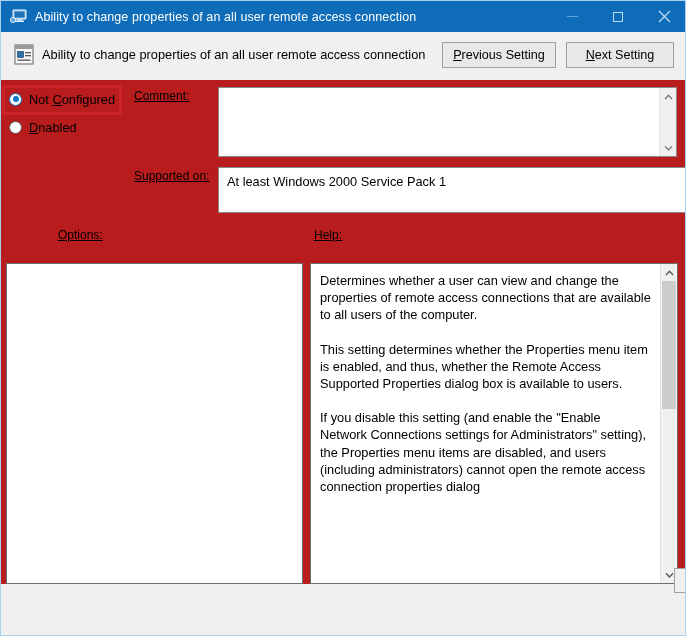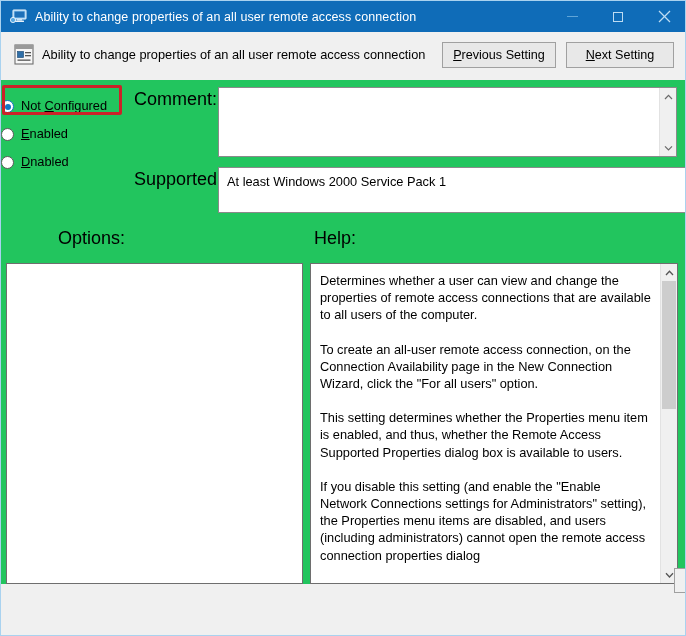--- a/index.html
+++ b/index.html
@@ -10,21 +10,21 @@
   body {
     font-family: "Liberation Sans", sans-serif;
     -webkit-font-smoothing: antialiased;
   }
 
   #dialog {
     position: relative;
     width: 686px;
     height: 636px;
     box-sizing: border-box;
-    background: #22c55e;
+    background: #b91c1c;
     border: 1px solid #a9d2ef;
     overflow: hidden;
   }
 
   
   .titlebar {
     position: absolute;
     left: 0; top: 0;
     width: 686px;
     height: 31px;
@@ -130,22 +130,22 @@
   
   .state-group {
     position: absolute;
     left: 0; top: 84px;
     width: 130px;
   }
   .radio-row {
     position: relative;
     height: 28px;
     display: flex;
-    align-items: flex-end;
-    padding-left: 0;
+    align-items: center;
+    padding-left: 8px;
     box-sizing: border-box;
     cursor: default;
   }
   .radio-mark {
     width: 13px; height: 13px;
     border-radius: 50%;
     border: 1px solid #5a5a5a;
     background: #ffffff;
     box-sizing: border-box;
     flex: none;
@@ -175,23 +175,24 @@
     width: 120px; height: 30px;
     border: 3px solid #cc2229;
     border-radius: 2px;
     box-sizing: border-box;
     pointer-events: none;
   }
 
   
   .field-label {
     position: absolute;
-    font-size: 18px;
+    font-size: 12px;
     color: #000000;
     white-space: nowrap;
+    text-decoration: underline;
   }
   #label-comment { left: 133px; top: 88px; }
   #label-supported { left: 133px; top: 168px; }
   #label-options { left: 13px; top: 227px; margin-left: 44px; }
   #label-help { left: 313px; top: 227px; }
 
   
   .textbox {
     position: absolute;
     background: #ffffff;
@@ -337,24 +338,20 @@
     </div>
   </div>
 
   <div class="state-group">
 
     <div class="radio-row selected">
       <span class="radio-mark"></span>
       <span class="radio-label"><span>Not </span><span class="u">C</span><span>onfigured</span></span>
     </div>
 
-    <div class="radio-row">
-      <span class="radio-mark"></span>
-      <span class="radio-label"><span></span><span class="u">E</span><span>nabled</span></span>
-    </div>
 
     <div class="radio-row">
       <span class="radio-mark"></span>
       <span class="radio-label"><span></span><span class="u">D</span><span>nabled</span></span>
     </div>
   </div>
   <div class="annot-box"></div>
 
   <span class="field-label" id="label-comment">Comment:</span>
   <div class="textbox" id="comment-box">
@@ -395,21 +392,20 @@
   <span class="field-label" id="label-options">Options:</span>
   <span class="field-label" id="label-help">Help:</span>
 
   <div id="options-box">
     <div class="content"></div>
   </div>
 
   <div class="textbox" id="help-box">
     <div class="content">
       <p>Determines whether a user can view and change the properties of remote access connections that are available to all users of the computer.</p>
-      <p>To create an all-user remote access connection, on the Connection Availability page in the New Connection Wizard, click the "For all users" option.</p>
       <p>This setting determines whether the Properties menu item is enabled, and thus, whether the Remote Access Supported Properties dialog box is available to users.</p>
       <p>If you disable this setting (and enable the "Enable Network Connections settings for Administrators" setting), the Properties menu items are disabled, and users (including administrators) cannot open the remote access connection properties dialog</p>
     </div>
     <div class="scrollbar">
       <div class="sb-arrow">
         <svg width="9" height="6" viewBox="0 0 9 6">
             <polyline points="1,5 4.5,1.3 8,5" fill="none" stroke="#555" stroke-width="1.3"></polyline>
           </svg>
       </div>
       <div class="sb-track">

